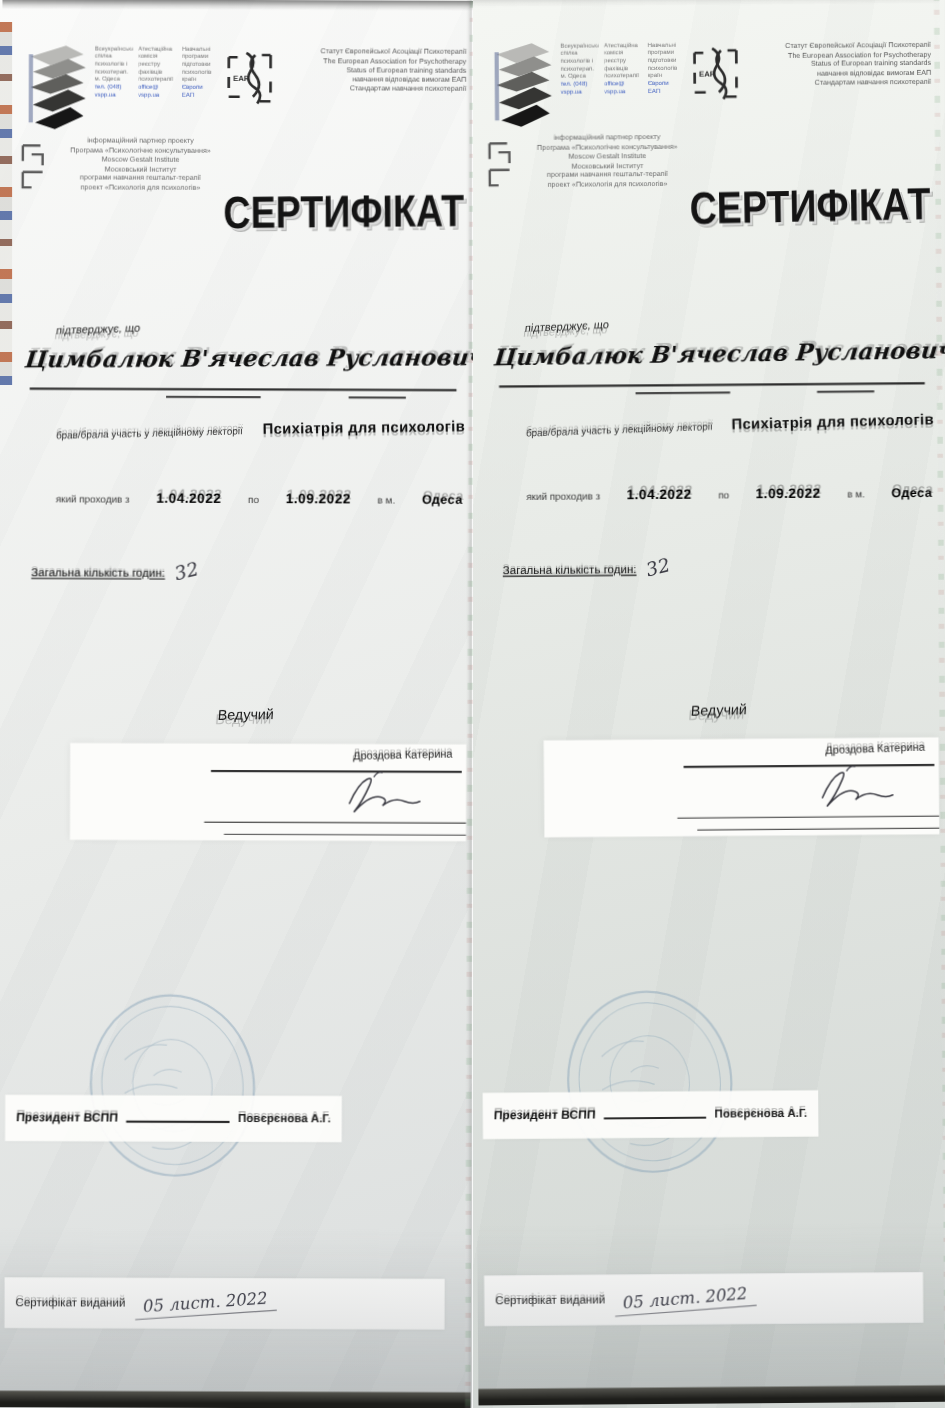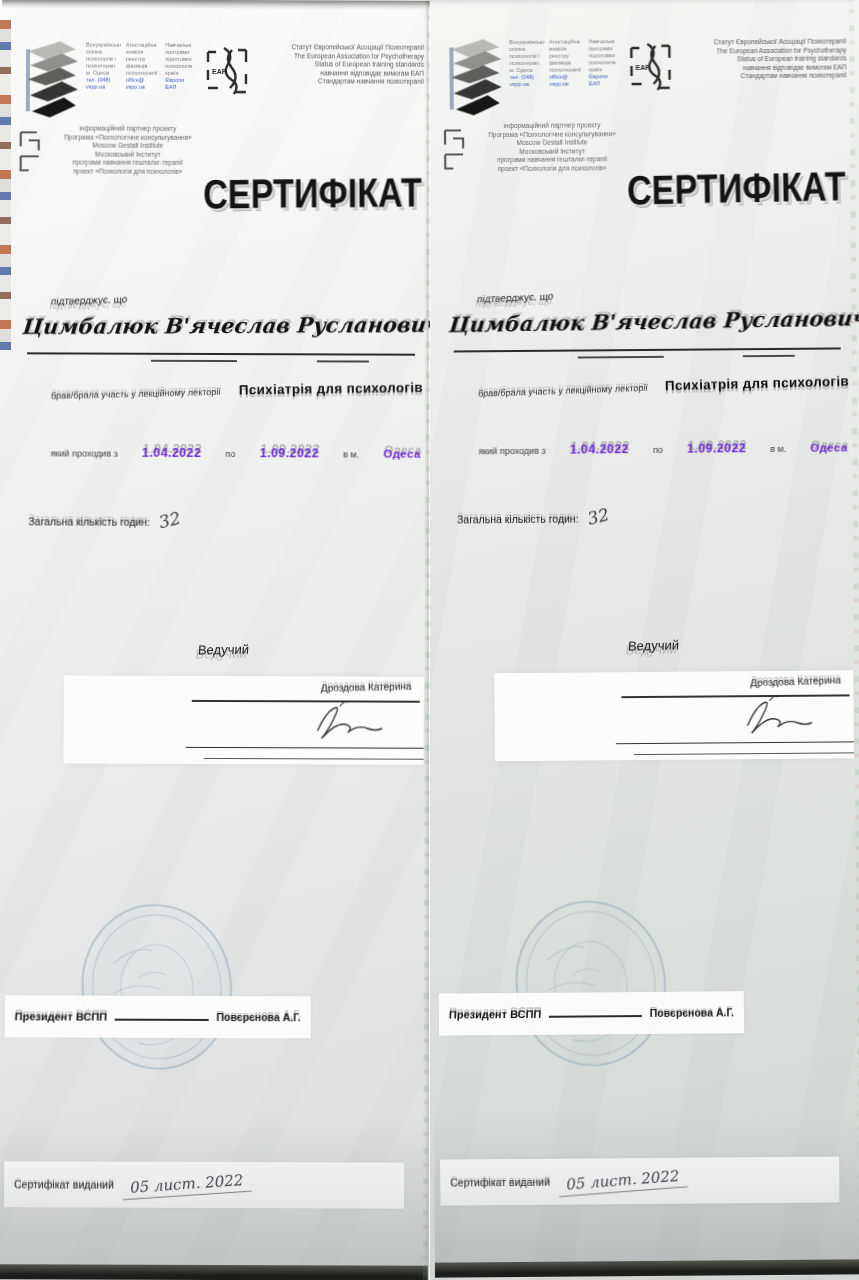--- a/index.html
+++ b/index.html
@@ -9,21 +9,21 @@
          background:#f3f4f1;}
   .panel.right{width:429px;background:#eef0ec;}
   .panel::before{content:"";position:absolute;inset:0;z-index:0;
      background:linear-gradient(165deg,rgba(255,255,255,.65),rgba(214,218,218,.30) 55%,rgba(188,194,197,.45)),
      repeating-linear-gradient(115deg,transparent 0 70px,rgba(160,165,168,.07) 70px 105px);}
   .panel.right::before{background:linear-gradient(168deg,rgba(250,252,248,.55),rgba(208,214,210,.35) 50%,rgba(182,190,188,.5)),
      repeating-linear-gradient(100deg,transparent 0 80px,rgba(150,158,155,.08) 80px 120px);}
   .cert{position:absolute;inset:0;z-index:1;filter:blur(.3px);transform:rotate(.2deg);}
   .panel.right .cert{transform:rotate(-.45deg) translateY(-4px);}
   .abs{position:absolute;}
-  .jit{text-shadow:0 -2.5px 0 rgba(45,45,45,.28);}
+  .jit{text-shadow:0 -2.5px 0 rgba(45,45,45,.28);text-decoration:underline;}
   
   .top-streak{top:0;left:0;right:0;height:9px;
      background:linear-gradient(180deg,rgba(55,55,55,.6),rgba(120,120,120,.25) 60%,rgba(120,120,120,0));}
   .panel.right .top-streak{opacity:.35;}
   .bottom-shade{bottom:14px;left:0;right:0;height:150px;
      background:linear-gradient(180deg,rgba(120,126,130,0),rgba(116,122,126,.28));}
   .bottom-band{bottom:0;left:0;right:0;height:15px;
      background:linear-gradient(180deg,#55554f,#1d1d1a 70%);}
   .edge-art{top:0;bottom:0;right:0;width:5px;opacity:.6;
      background:repeating-linear-gradient(180deg,rgba(120,165,125,.35) 0 6px,rgba(225,225,225,.15) 6px 15px,rgba(185,125,120,.3) 15px 19px,rgba(230,230,230,.1) 19px 31px);}
@@ -52,21 +52,21 @@
      text-shadow:2px -2.5px 0 rgba(0,0,0,.2);white-space:nowrap;}
   .name-rule{top:353px;left:26px;right:16px;height:2px;background:#2b2b2b;}
   .name-rule2{top:360px;left:150px;width:86px;height:1.5px;background:#4a4a4a;}
   .name-rule3{top:360px;right:62px;width:52px;height:1.5px;background:#4a4a4a;}
   .part-label{top:389px;left:50px;width:178px;font-size:9px;color:#333;
      transform:rotate(-1.6deg) skewX(-4deg);text-shadow:0 -3px 0 rgba(70,70,70,.3);}
   .course{top:381px;right:8px;width:206px;text-align:right;font-size:13.5px;font-weight:bold;color:#101010;
      letter-spacing:.3px;transform:rotate(-1deg);text-shadow:0 3px 0 rgba(10,10,10,.22);}
   .dates{top:446px;left:50px;right:10px;display:flex;align-items:baseline;justify-content:space-between;
      font-size:9px;color:#3a3a3a;}
-  .dates .bd{font-size:12.5px;font-weight:800;color:#6d28d9;letter-spacing:.4px;
+  .dates .bd{font-size:12.5px;font-weight:800;color:#000000;letter-spacing:.4px;
      text-shadow:1px -3.5px 0 rgba(20,20,20,.3);}
   .dates .city{font-size:11.5px;}
   .hours{top:516px;left:28px;font-size:10.5px;color:#1a1a1a;display:flex;align-items:flex-start;gap:10px;}
   .hours-hand{font:italic 17px "DejaVu Serif",serif;color:#373740;transform:rotate(-14deg) translateY(-6px);}
   .host-label{top:642px;left:198px;font-size:13px;color:#151515;transform:skewX(-5deg) rotate(-1deg);
      text-shadow:-2px 4px 0 rgba(40,40,40,.25);}
   .host-box{top:676px;left:64px;right:6px;height:88px;background:#fcfcfa;box-shadow:0 0 7px rgba(0,0,0,.06);}
   .host-name{position:absolute;top:5px;right:12px;font-size:10px;color:#242424;transform:rotate(-1.5deg);
      text-shadow:0 -3px 0 rgba(55,55,55,.35);}
   .host-rule1{position:absolute;top:24px;right:4px;width:228px;height:1.5px;background:#333;}

